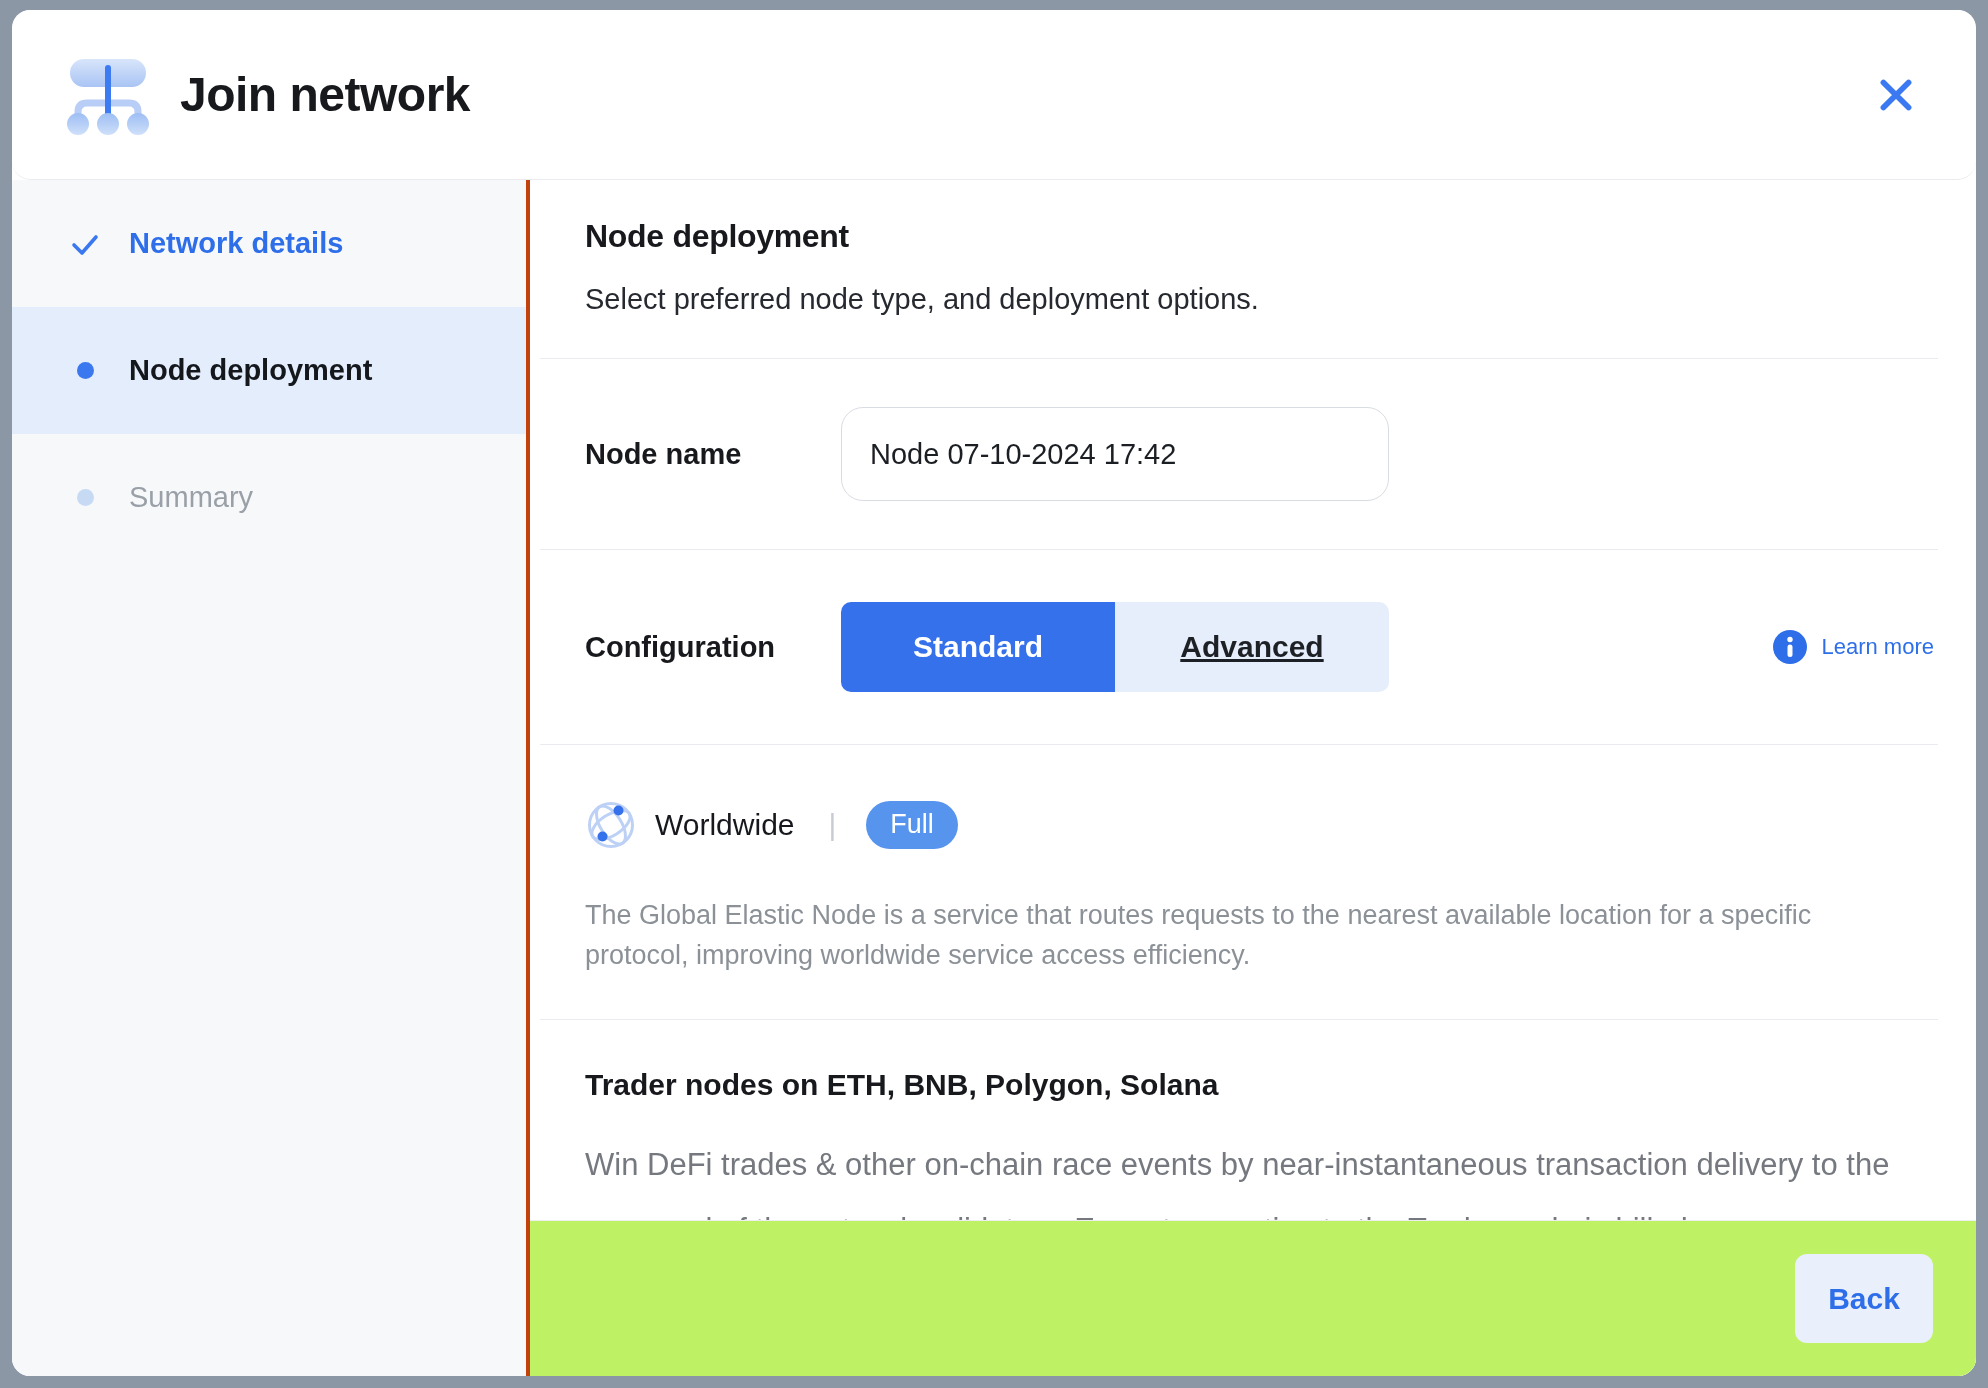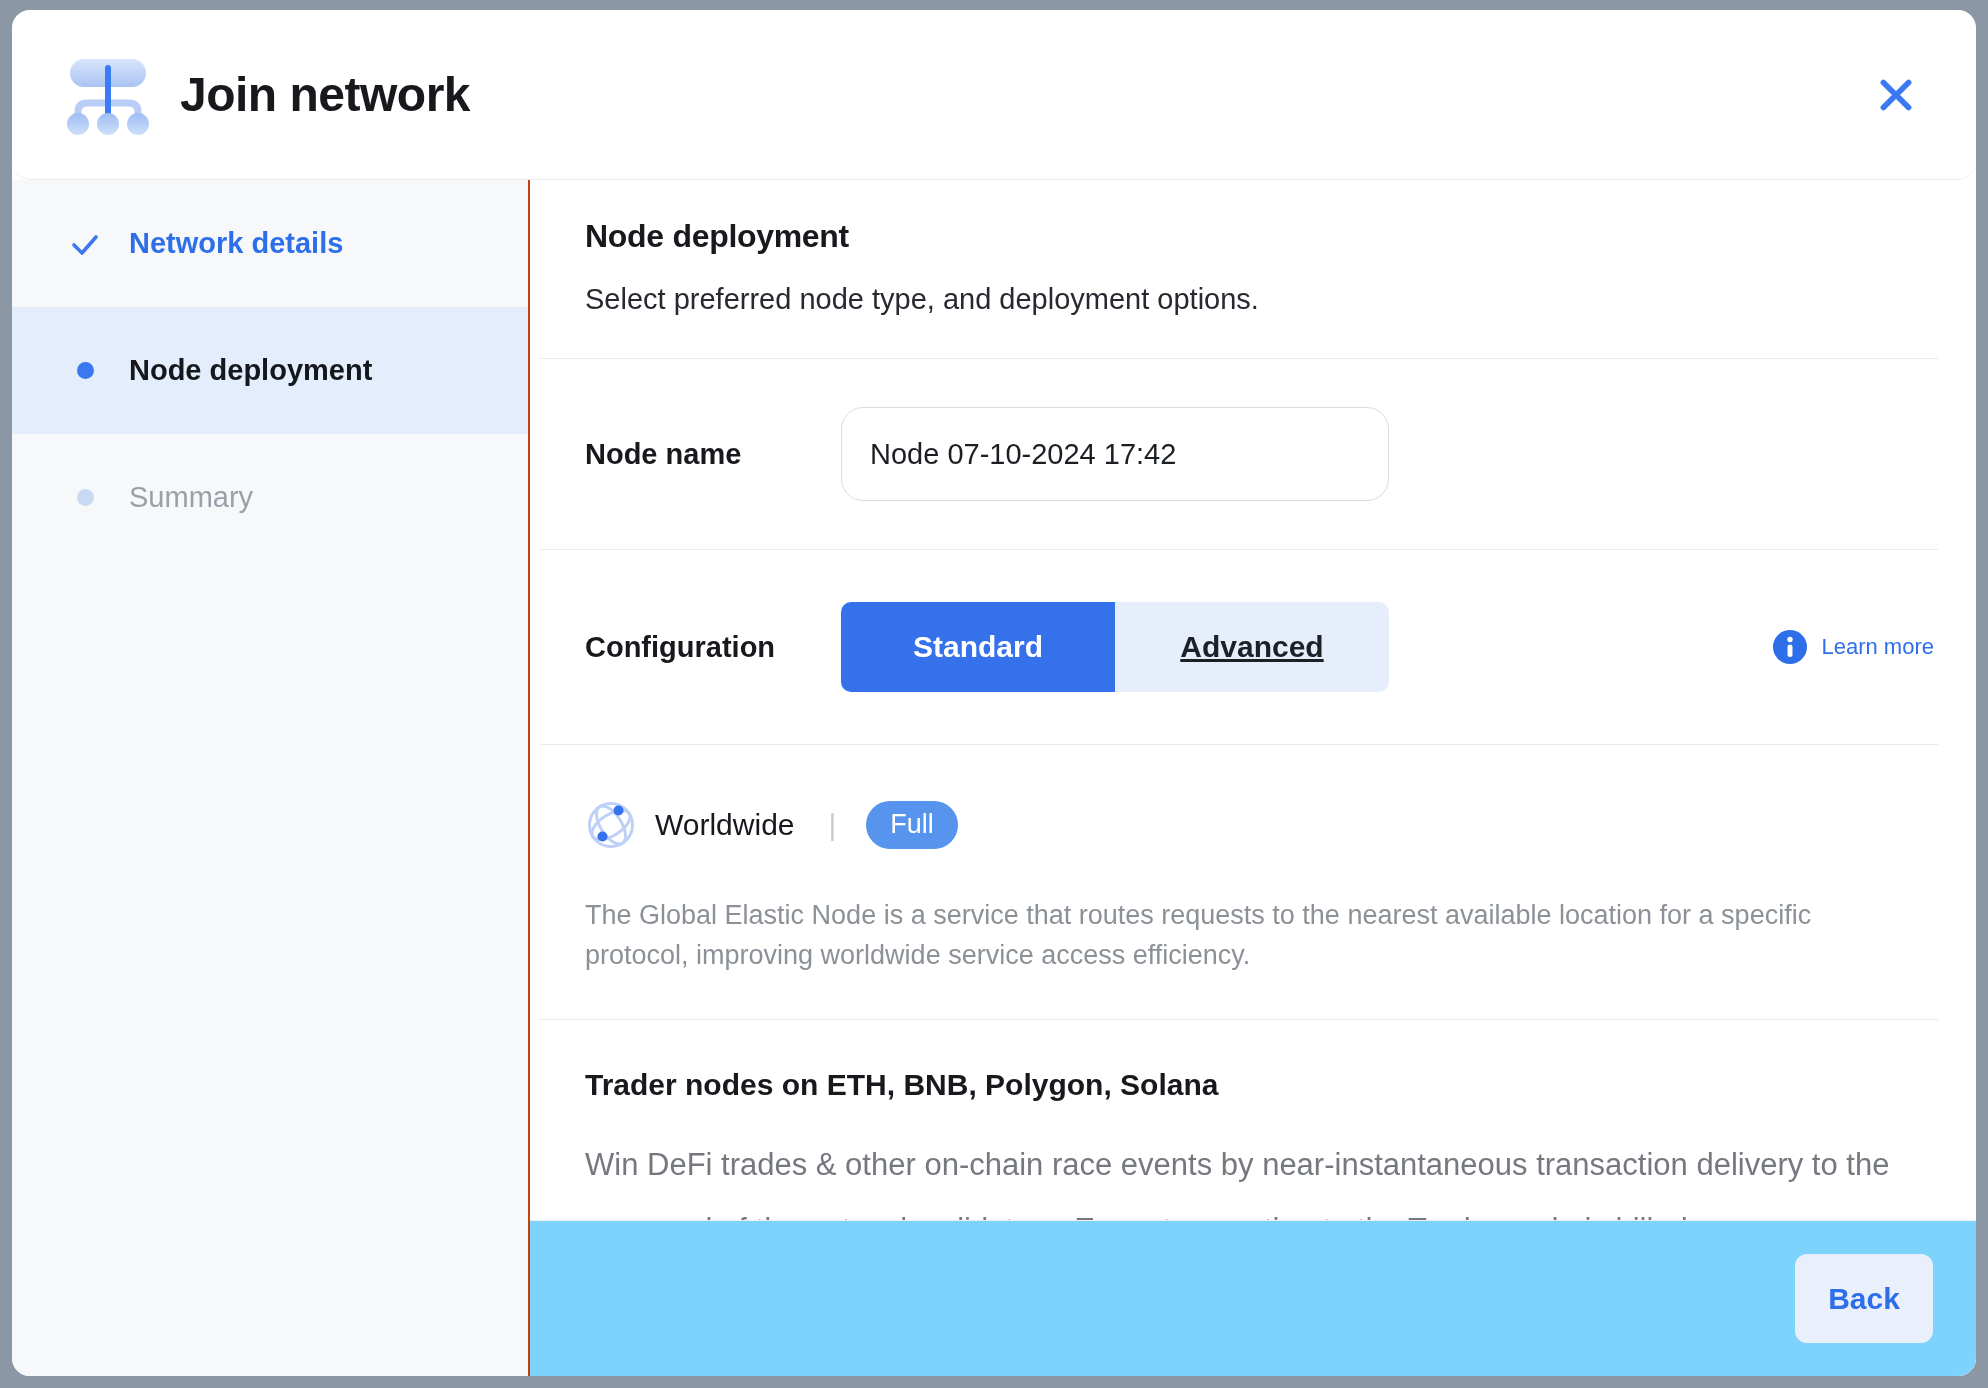--- a/index.html
+++ b/index.html
@@ -20,21 +20,21 @@
   .network-icon{ width:88px; height:88px; flex:0 0 88px; }
   .modal-title{ margin-left:28px; font-size:48px; font-weight:700; color:#17191d; letter-spacing:-0.5px; }
   .close-btn{ margin-left:auto; width:56px; height:56px; border:none; background:transparent; cursor:pointer;
               display:flex; align-items:center; justify-content:center; }
   .close-btn svg{ width:42px; height:42px; }
 
   
   .modal-body{ flex:1; display:flex; overflow:hidden; }
 
   
-  .sidebar{ width:518px; flex:0 0 518px; background:#f7f8fa; border-right:2px solid #c2410c; }
+  .sidebar{ width:518px; flex:0 0 518px; background:#f7f8fa; border-right:4px solid #c2410c; }
   .step{ height:127px; display:flex; align-items:center; padding-left:57px; cursor:pointer; }
   .step .step-marker{ width:32px; flex:0 0 32px; display:flex; align-items:center; justify-content:center; }
   .step .step-label{ margin-left:28px; font-size:29px; }
   .step.completed .step-label{ color:#2e6fe9; font-weight:600; }
   .step.active{ background:#e4edfb; }
   .step.active .step-label{ color:#14171b; font-weight:600; }
   .step.upcoming .step-label{ color:#9aa0a8; font-weight:500; }
   .dot{ width:17px; height:17px; border-radius:50%; }
   .dot.blue{ background:#3b78f0; }
   .dot.faded{ background:#c7daf4; }
@@ -79,21 +79,21 @@
     padding:8px 24px; border-radius:999px; line-height:1.15;
   }
   .region-desc{ margin-top:44px; font-size:27px; line-height:40px; color:#8b9197; max-width:1270px; }
 
   .trader{ padding:48px 24px 0 55px; }
   .trader-title{ font-size:30px; font-weight:700; color:#17191d; margin-bottom:30px; }
   .trader-desc{ font-size:31px; line-height:65px; color:#75797f; max-width:1345px; }
 
   
   .footer{
-    flex:0 0 156px; height:156px; border-top:1px solid #eceef0; background:#7dd3fc;
+    flex:0 0 156px; height:156px; border-top:1px solid #eceef0; background:#bef264;
     display:flex; align-items:center; justify-content:flex-end; gap:40px; padding-right:43px;
   }
   .btn{ border:none; border-radius:12px; font-family:inherit; font-size:30px; font-weight:600; cursor:pointer;
         height:89px; display:flex; align-items:center; justify-content:center; }
   .btn-back{ width:138px; background:#e9f0fc; color:#2e6fe9; }
   .btn-next{ width:133px; background:#3671ec; color:#ffffff; }
 </style>
 </head>
 <body>
 

